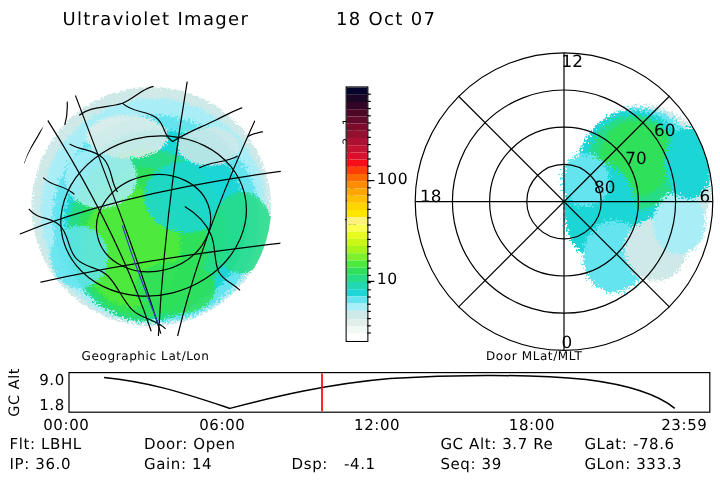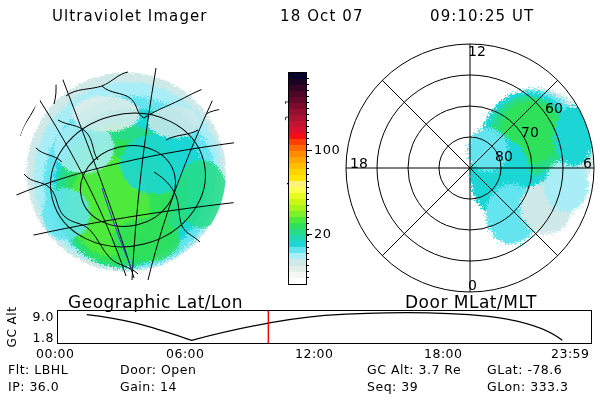--- a/index.html
+++ b/index.html
@@ -92,21 +92,21 @@
   #apex-panel {
     position: absolute;
     left: 340px; top: 40px;
     width: 258px; height: 256px; text-align: right;
   }
   #apex-svg { display: block; }
 
   
   .panel-caption {
     position: absolute;
-    font-size: 17px;
+    font-size: 10px;
     letter-spacing: 0.5px;
     white-space: nowrap;
   }
   #geo-caption  { left: 68px;  top: 292px; }
   #apex-caption { left: 405px; top: 292px; }
 
   
   #alt-strip {
     position: absolute;
     left: 0; top: 308px;
@@ -172,21 +172,20 @@
   .foot-c4 { left: 487px; }
 </style>
 </head>
 <body>
 
 <div id="app">
 
   <div id="header" class="mono-ui">
     <span id="hdr-title">Ultraviolet Imager</span>
     <span id="hdr-date">18 Oct 07</span>
-    <span id="hdr-time">09:10:25 UT</span>
   </div>
 
   <div id="geo-panel">
     <svg id="geo-svg" width="254" height="250" viewBox="0 0 254 250">
       <defs>
         <clipPath id="diskClip">
           <circle cx="120" cy="128" r="100"></circle>
         </clipPath>
         <clipPath id="globeClip">
           <circle cx="120" cy="128" r="112"></circle>
@@ -292,21 +291,21 @@
         <div class="cbar-band" style="background: rgb(99, 228, 239); height: 6.02857px;"></div>
         <div class="cbar-band" style="background: rgb(169, 238, 246); height: 6.02857px;"></div>
         <div class="cbar-band" style="background: rgb(207, 232, 232); height: 6.02857px;"></div>
         <div class="cbar-band" style="background: rgb(226, 238, 234); height: 6.02857px;"></div>
         <div class="cbar-band" style="background: rgb(242, 248, 244); height: 6.02857px;"></div>
         <div class="cbar-band" style="background: rgb(255, 255, 255); height: 6.02857px;"></div>
       </div>
   <div class="cbar-tick" style="top: 90.492px;"></div>
       <div class="cbar-ticklabel" style="top: 83.492px;">100</div>
       <div class="cbar-tick" style="top: 173.626px;"></div>
-      <div class="cbar-ticklabel" style="top: 166.626px;">20</div>
+      <div class="cbar-ticklabel" style="top: 166.626px;">10</div>
       <div class="cbar-tick" style="top: 18.0286px; width: 3px;"></div>
       <div class="cbar-tick" style="top: 24.0571px; width: 3px;"></div>
       <div class="cbar-tick" style="top: 30.0857px; width: 3px;"></div>
       <div class="cbar-tick" style="top: 36.1143px; width: 3px;"></div>
       <div class="cbar-tick" style="top: 42.1429px; width: 3px;"></div>
       <div class="cbar-tick" style="top: 48.1714px; width: 3px;"></div>
       <div class="cbar-tick" style="top: 54.2px; width: 3px;"></div>
       <div class="cbar-tick" style="top: 60.2286px; width: 3px;"></div>
       <div class="cbar-tick" style="top: 66.2571px; width: 3px;"></div>
       <div class="cbar-tick" style="top: 72.2857px; width: 3px;"></div>
@@ -415,17 +414,18 @@
       <div class="alt-xtick" style="left: 551px;">23:59</div>
     </div>
 
   <div id="footer" class="mono-ui">
     <div class="foot-cell foot-row1 foot-c0">Flt: LBHL</div>
     <div class="foot-cell foot-row1 foot-c1">Door: Open</div>
     <div class="foot-cell foot-row1 foot-c3">GC Alt: 3.7 Re</div>
     <div class="foot-cell foot-row1 foot-c4">GLat: -78.6</div>
     <div class="foot-cell foot-row2 foot-c0">IP: 36.0</div>
     <div class="foot-cell foot-row2 foot-c1">Gain: 14</div>
+    <div class="foot-cell foot-row2 foot-c2">Dsp:   -4.1</div>
     <div class="foot-cell foot-row2 foot-c3">Seq: 39</div>
     <div class="foot-cell foot-row2 foot-c4">GLon: 333.3</div>
   </div>
 
 </div>
 
 </body></html>

